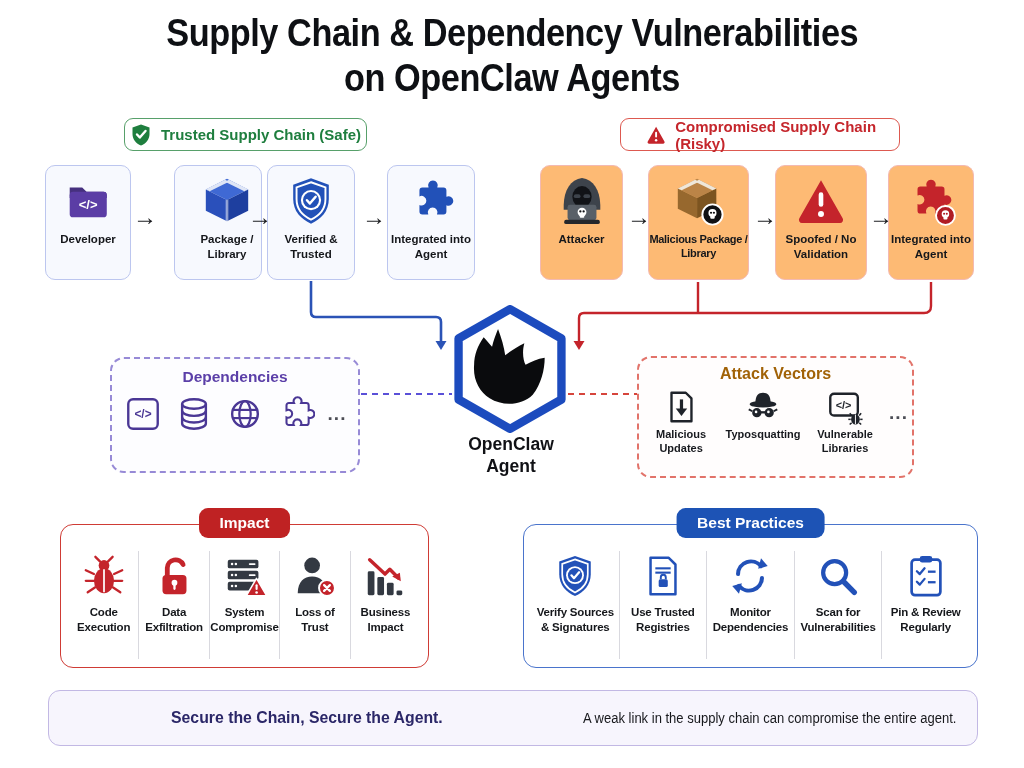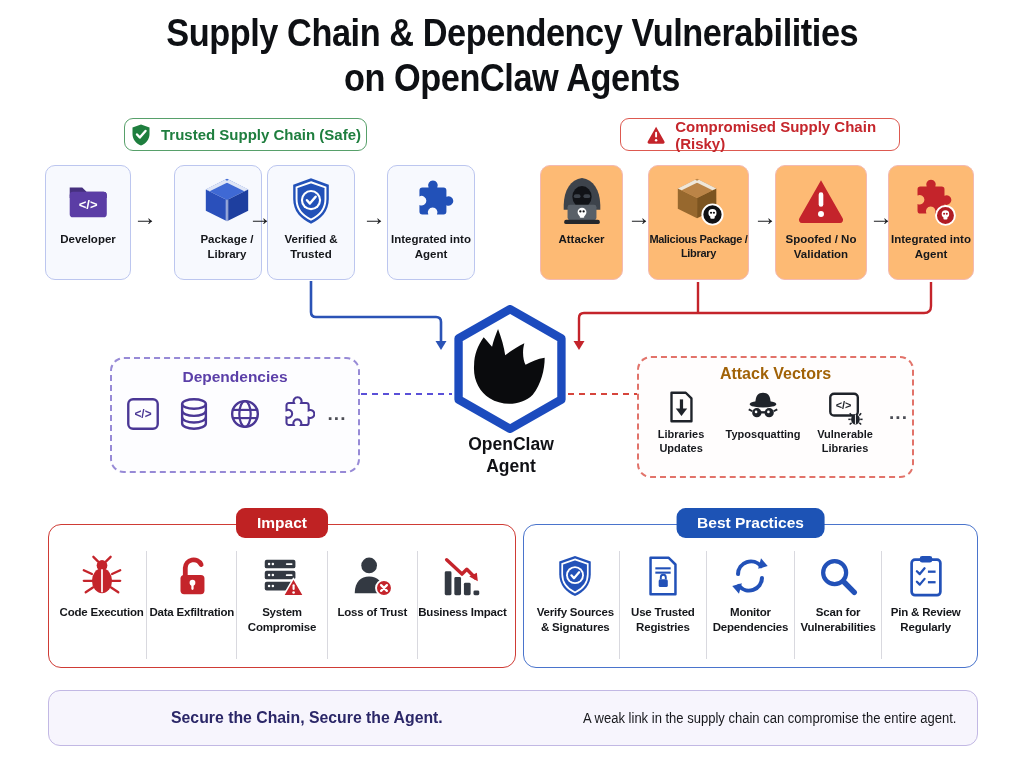--- a/index.html
+++ b/index.html
@@ -37,21 +37,21 @@
   .panel-av{position:absolute;left:637px;top:356px;width:277px;height:122px;border:2px dashed #e2736a;
             border-radius:14px;background:#fffdfd;box-sizing:border-box;z-index:2;}
   .panel-av .ptitle{text-align:center;margin-top:7px;font-size:16px;font-weight:bold;color:#a16207;}
   .av-row{display:flex;align-items:flex-start;justify-content:center;gap:6px;margin-top:5px;}
   .av-item{display:flex;flex-direction:column;align-items:center;width:76px;}
   .av-item .albl{font-size:11px;font-weight:600;text-align:center;line-height:1.25;margin-top:2px;color:#17191e;}
   .dots{font-size:19px;font-weight:bold;color:#4c4d55;letter-spacing:1px;}
   .av-row .dots{margin-top:14px;}
   
   .bpanel{position:absolute;top:524px;height:144px;border-radius:13px;background:#fff;box-sizing:border-box;z-index:2;}
-  .bpanel.impact{left:48px;width:468px;border:1.6px solid #cf3b35;}
+  .bpanel.impact{left:60px;width:369px;border:1.6px solid #cf3b35;}
   .bpanel.bp{left:523px;width:455px;border:1.6px solid #4a74cc;}
   .pill{position:absolute;top:-17px;left:50%;transform:translateX(-50%);padding:6px 21px;border-radius:9px;
         color:#fff;font-weight:bold;font-size:15.5px;white-space:nowrap;}
   .pill.red{background:#bf2223;}
   .pill.blue{background:#1d53b5;}
   .items-row{display:flex;align-items:stretch;height:108px;margin-top:26px;padding:0 8px;}
   .icol{flex:1;display:flex;flex-direction:column;align-items:center;justify-content:flex-start;
         border-right:1px solid #d9d9df;padding-top:2px;}
   .icol:last-child{border-right:none;}
   .icol .ilbl{font-size:11.5px;font-weight:600;text-align:center;line-height:1.3;margin-top:6px;color:#15171b;letter-spacing:-.2px;}
@@ -238,21 +238,21 @@
 
   <div class="panel-av">
     <div class="ptitle">Attack Vectors</div>
     <div class="av-row">
       <div class="av-item">
         <svg width="38" height="38" viewBox="0 0 40 40">
           <path d="M10 5 h15 l6 6 v24 H10 Z" fill="none" stroke="#1f232a" stroke-width="2.5" stroke-linejoin="round"></path>
           <line x1="20.5" y1="12" x2="20.5" y2="23" stroke="#1f232a" stroke-width="3.4"></line>
           <polygon points="14.5,21.5 26.5,21.5 20.5,29.5" fill="#1f232a"></polygon>
         </svg>
-        <div class="albl">Libraries Updates</div>
+        <div class="albl">Malicious Updates</div>
       </div>
       <div class="av-item">
         <svg width="38" height="38" viewBox="0 0 40 40">
           <path d="M12 16 c0 -8 3 -11 8 -11 s8 3 8 11 z" fill="#1f232a"></path>
           <ellipse cx="20" cy="17" rx="14" ry="3.6" fill="#1f232a"></ellipse>
           <circle cx="13.5" cy="26" r="4.9" fill="#1f232a"></circle>
           <circle cx="26.5" cy="26" r="4.9" fill="#1f232a"></circle>
           <rect x="16.5" y="24.4" width="7" height="2.4" fill="#1f232a"></rect>
           <line x1="8.8" y1="24.5" x2="5" y2="22.5" stroke="#1f232a" stroke-width="2"></line>
           <line x1="31.2" y1="24.5" x2="35" y2="22.5" stroke="#1f232a" stroke-width="2"></line>

